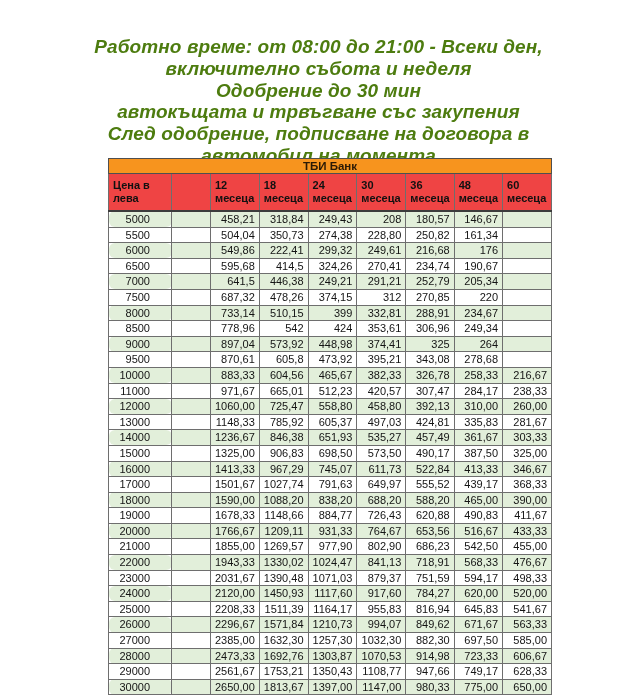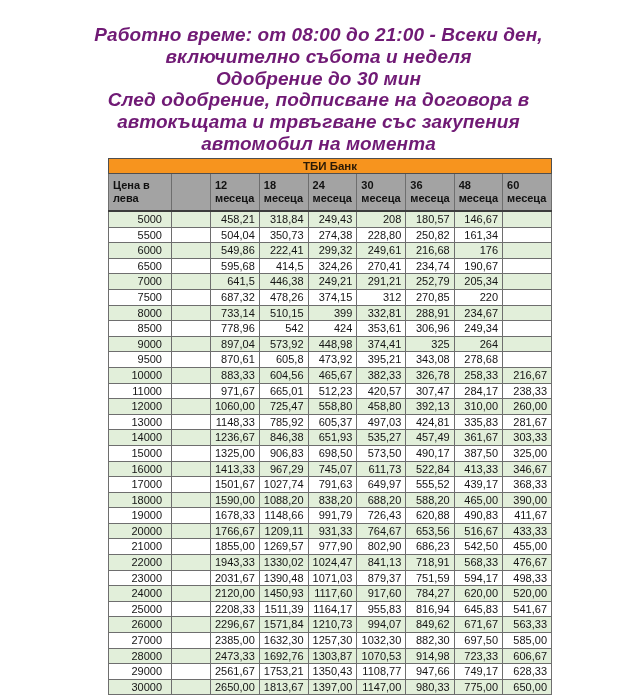--- a/index.html
+++ b/index.html
@@ -8,27 +8,27 @@
     background: #ffffff;
   }
   body {
     width: 637px;
     height: 699px;
     position: relative;
     font-family: "Liberation Sans", sans-serif;
     overflow: hidden;
   }
   .intro {
-    padding-top: 24px;
+    padding-top: 36px;
     text-align: center;
     font-weight: bold;
     font-style: italic;
     font-size: 19px;
     line-height: 21.8px;
-    color: #701a75;
+    color: #4d7c0f;
     letter-spacing: 0.1px;
   }
   table.loan-table {
     position: absolute;
     left: 108px;
     top: 158px;
     border-collapse: collapse;
     table-layout: fixed;
     background: #ffffff;
   }
@@ -42,53 +42,53 @@
   tr.bank-row th {
     background: #F7941E;
     color: #2b1a05;
     font-weight: bold;
     font-size: 11.5px;
     height: 12px;
     line-height: 12px;
     border: 1px solid #4f4f4f;
   }
   tr.col-head-row th {
-    background: #a3a3a3;
+    background: #ef4444;
     font-weight: bold;
     text-align: left;
     vertical-align: middle;
     height: 32px;
     line-height: 13.5px;
     padding: 2px 4px;
     white-space: normal;
     border-bottom: 2px solid #3c3c3c;
     color: #111111;
   }
   tr.col-head-row th .line { display: block; }
   tbody td {
     height: 14.6px;
     line-height: 14.6px;
     text-align: right;
     padding: 0 4px;
     color: #141414;
   }
-  tbody td.price-cell { padding-right: 9px; }
+  tbody td.price-cell { padding-right: 21px; border-radius: 6px; }
   tbody tr.band td { background: #E2EFDA; }
 </style>
 </head>
 <body>
 
 <div class="page">
 
   <div class="intro">
     <div>Работно време: от 08:00 до 21:00 - Всеки ден,</div>
     <div>включително събота и неделя</div>
     <div>Одобрение до 30 мин</div>
+    <div>автокъщата и трвъгване със закупения</div>
     <div>След одобрение, подписване на договора в</div>
-    <div>автокъщата и трвъгване със закупения</div>
     <div>автомобил на момента</div>
   </div>
 
   <table class="loan-table">
     <colgroup>
       <col style="width:63px">
       <col style="width:39px">
       <col style="width:47px">
       <col style="width:48px">
       <col style="width:48px">
@@ -342,21 +342,21 @@
           <td>688,20</td>
           <td>588,20</td>
           <td>465,00</td>
           <td>390,00</td>
         </tr>
         <tr>
           <td class="price-cell">19000</td>
           <td></td>
           <td>1678,33</td>
           <td>1148,66</td>
-          <td>991,79</td>
+          <td>884,77</td>
           <td>726,43</td>
           <td>620,88</td>
           <td>490,83</td>
           <td>411,67</td>
         </tr>
         <tr class="band">
           <td class="price-cell">20000</td>
           <td></td>
           <td>1766,67</td>
           <td>1209,11</td>

